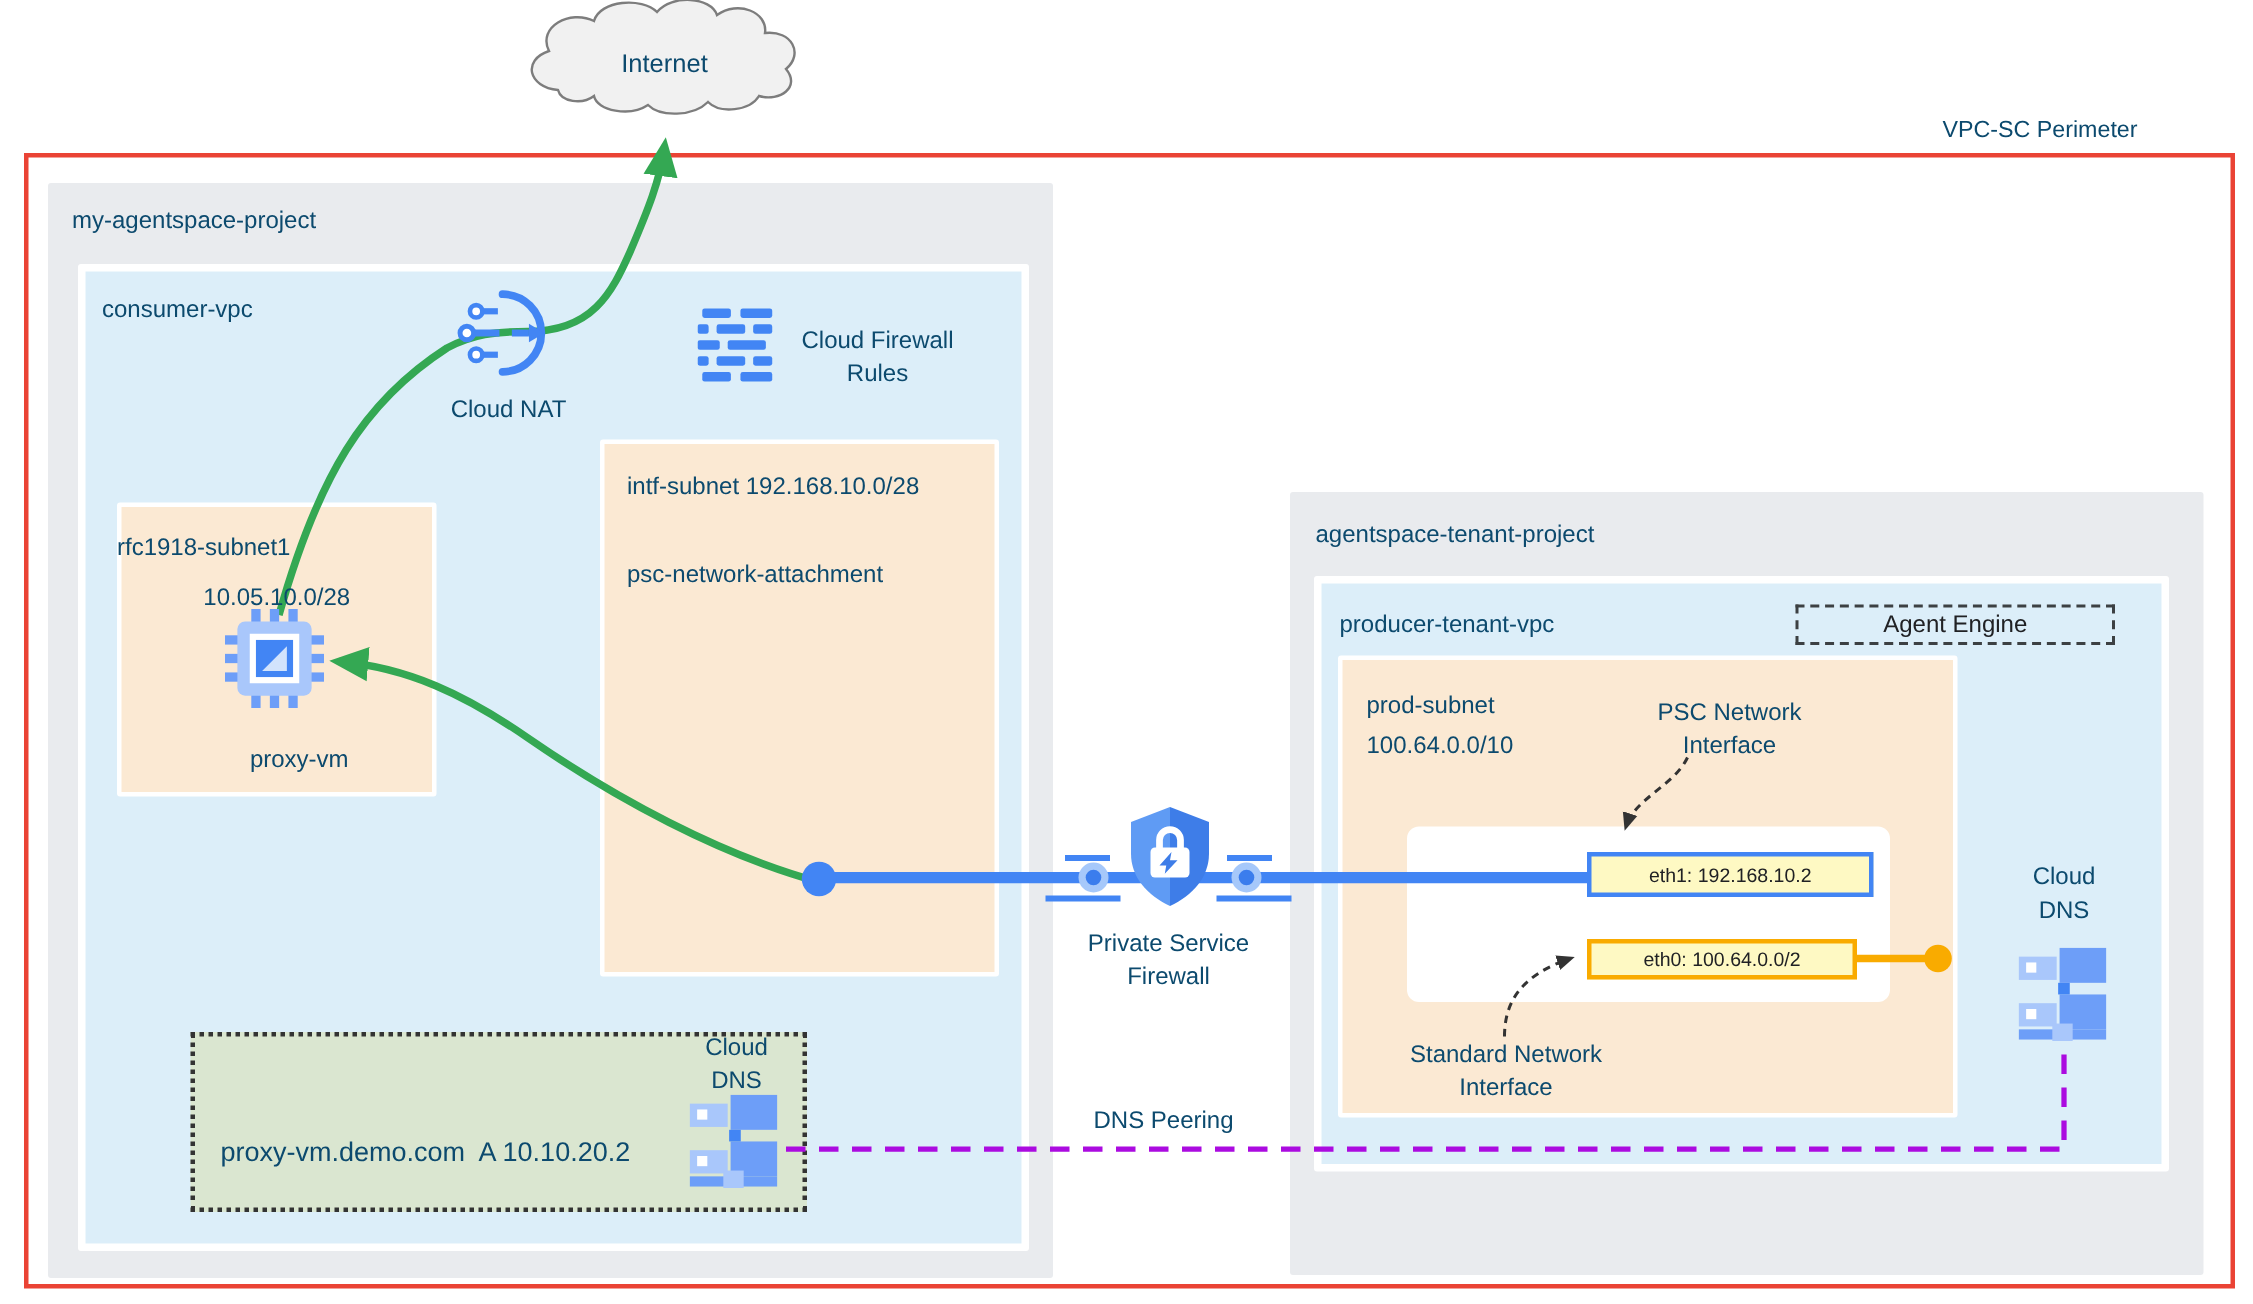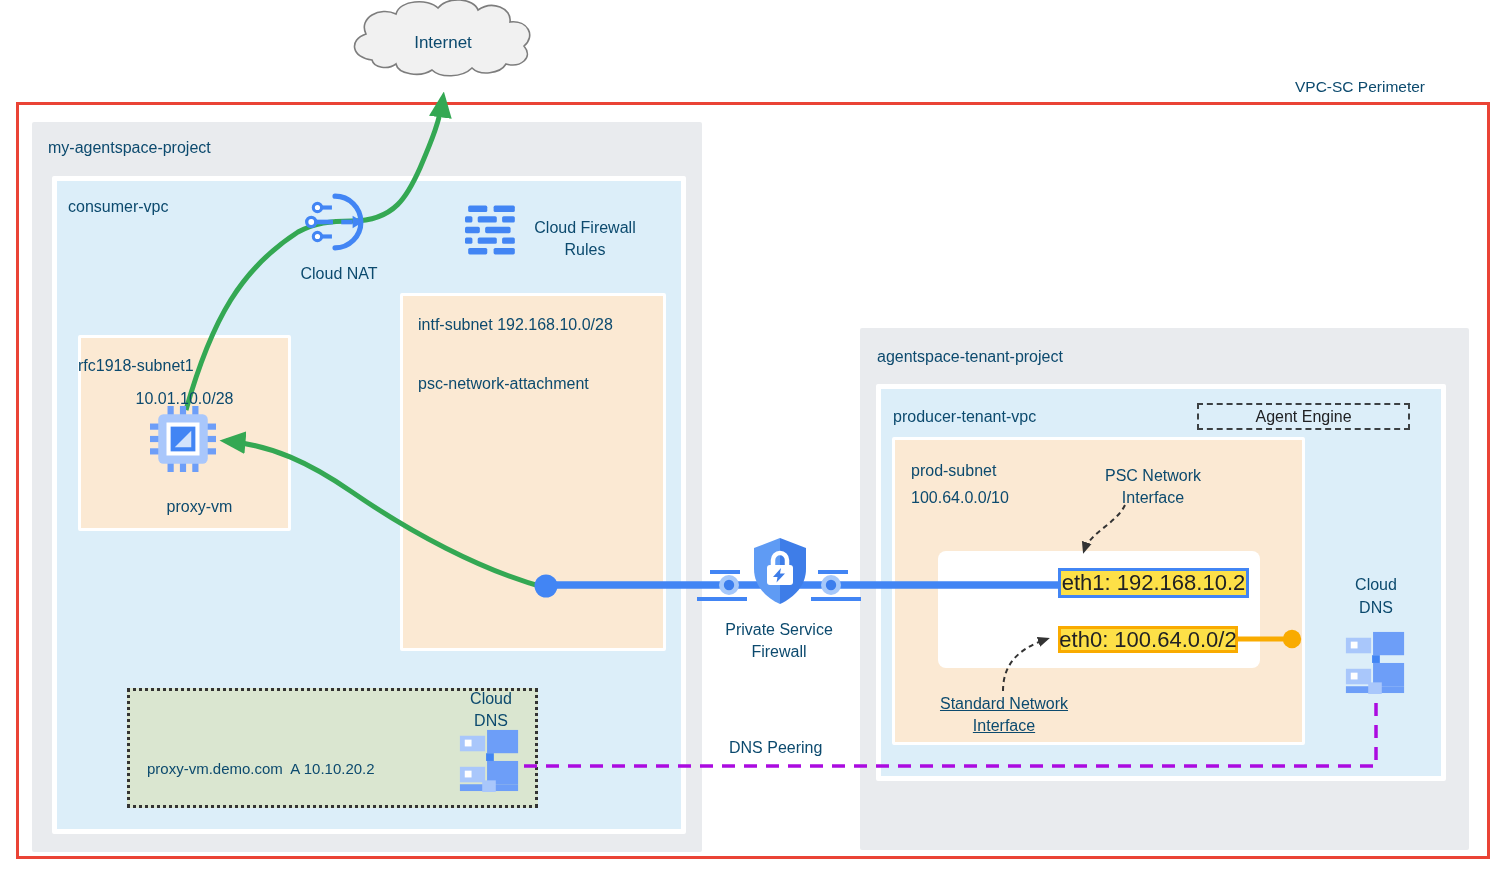--- a/index.html
+++ b/index.html
@@ -12,22 +12,22 @@
 
   .perimeter { left:16px; top:102px; width:1474px; height:757px; border:3px solid #EA4335; z-index:0; }
   .proj { background:#E9EBEE; border-radius:2px; z-index:0; }
   .vpc  { background:#DCEEF9; border:5px solid #ffffff; border-radius:2px; z-index:0; }
   .subnet { background:#FBE9D3; border:3px solid #ffffff; border-radius:2px; z-index:1; }
   .zone { background:#DAE6D0; border:3px dotted #333; z-index:1; }
   .agent-engine { border:2px dashed #3C4043; background:transparent; z-index:2;
                   display:flex; align-items:center; justify-content:center; font-size:16px; }
   .whitecard { background:#fff; border-radius:8px; z-index:1; }
 
-  .ethbox { position:absolute; background:#fde047; display:flex; align-items:center; justify-content:center;
-            font-size:22px; z-index:4; white-space:nowrap; }
+  .ethbox { position:absolute; background:#fef9c3; display:flex; align-items:center; justify-content:center;
+            font-size:13px; z-index:4; white-space:nowrap; }
   .eth1 { border:3px solid #4285F4; }
   .eth0 { border:3px solid #F9AB00; }
 
   svg.overlay { position:absolute; left:0; top:0; z-index:2; pointer-events:none; }
   .icon { position:absolute; z-index:3; }
   .pre { white-space:pre; }
 </style>
 </head>
 <body>
 
@@ -198,24 +198,24 @@
 
   <div class="lbl center" style="left:519px; top:217px; width:132px; line-height:22px;">
     <div>Cloud Firewall</div>
     <div>Rules</div>
   </div>
 
   <div class="lbl" style="left:418px; top:314px;">intf-subnet 192.168.10.0/28</div>
   <div class="lbl" style="left:418px; top:373px;">psc-network-attachment</div>
 
   <div class="lbl" style="left:78px; top:355px; width:213px; text-align:left;">rfc1918-subnet1</div>
-  <div class="lbl" style="left:78px; top:388px; width:213px; text-align:center;">10.01.10.0/28</div>
+  <div class="lbl" style="left:78px; top:388px; width:213px; text-align:center;">10.05.10.0/28</div>
   <div class="lbl" style="left:78px; top:496px; width:243px; text-align:center;">proxy-vm</div>
 
-  <div class="lbl pre" style="left:147px; top:758px; font-size:15px;">proxy-vm.demo.com  A 10.10.20.2</div>
+  <div class="lbl pre" style="left:147px; top:758px; font-size:18px;">proxy-vm.demo.com  A 10.10.20.2</div>
   <div class="lbl center" style="left:454px; top:688px; width:74px; line-height:22px;">
     <div>Cloud</div>
     <div>DNS</div>
   </div>
 
   <div class="lbl center" style="left:699px; top:619px; width:160px; line-height:22px;">
     <div>Private Service</div>
     <div>Firewall</div>
   </div>
 
@@ -225,21 +225,21 @@
   <div class="lbl" style="left:893px; top:406px;">producer-tenant-vpc</div>
 
   <div class="lbl" style="left:911px; top:460px;">prod-subnet</div>
   <div class="lbl" style="left:911px; top:487px;">100.64.0.0/10</div>
 
   <div class="lbl center" style="left:1073px; top:465px; width:160px; line-height:22px;">
     <div>PSC Network</div>
     <div>Interface</div>
   </div>
 
-  <div class="lbl center" style="left:914px; top:693px; width:180px; line-height:22px;text-decoration:underline;">
+  <div class="lbl center" style="left:914px; top:693px; width:180px; line-height:22px;">
     <div>Standard Network</div>
     <div>Interface</div>
   </div>
 
   <div class="lbl center" style="left:1336px; top:573px; width:80px; line-height:23px;">
     <div>Cloud</div>
     <div>DNS</div>
   </div>
 
 </div>

